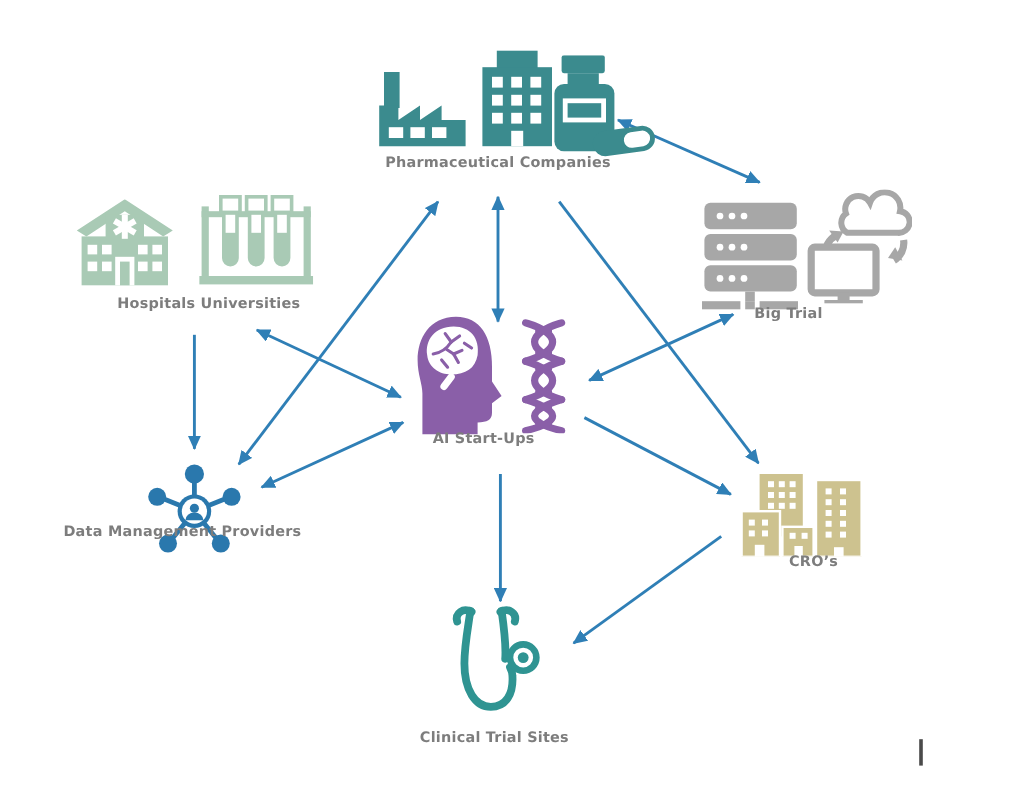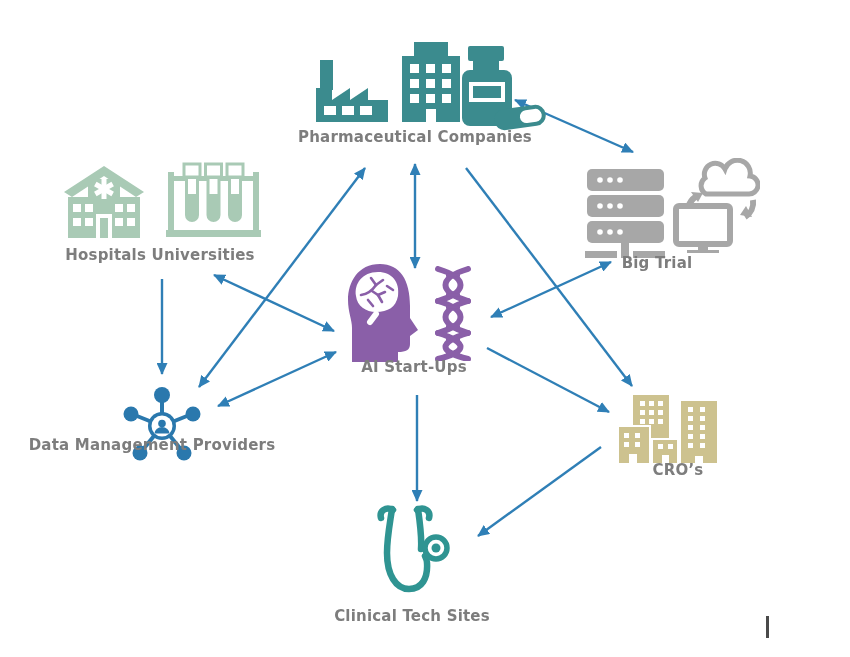--- a/index.html
+++ b/index.html
@@ -3,21 +3,21 @@
 <meta charset="utf-8">
 <style>
   html,body{margin:0;padding:0;background:#fff;}
   #canvas{
     position:relative;width:850px;height:657px;background:#fff;overflow:hidden;
     font-family:"DejaVu Sans","Liberation Sans",sans-serif;
   }
   .node{position:absolute;}
   .icon{position:absolute;}
   .label{
-    position:absolute;text-align:center;font-weight:700;font-size:15px;
+    position:absolute;text-align:center;font-weight:700;font-size:12px;
     color:var(--labelgray);letter-spacing:.2px;white-space:nowrap;
   }
   #arrows{position:absolute;left:0;top:0;width:850px;height:657px;}
   #arrows line{stroke:var(--arrow);stroke-width:2.4px;}
   .cursor{position:absolute;left:766px;top:616px;width:2.5px;height:22px;background:#4a4a4a;}
 </style>
 </head>
 <body>
 
 <div id="canvas">
@@ -116,21 +116,21 @@
         <path d="M19,17 h14 v38 a7,7 0 0 1 -14,0 z"></path>
         <path d="M40.5,17 h14 v38 a7,7 0 0 1 -14,0 z"></path>
         <path d="M62,17 h14 v38 a7,7 0 0 1 -14,0 z"></path>
       </g>
       <g fill="#fff">
         <rect x="22" y="19" width="8" height="15"></rect>
           <rect x="43.5" y="19" width="8" height="15"></rect>
           <rect x="65" y="19" width="8" height="15"></rect>
       </g>
     </svg>
-    <div class="label" style="left:10px;top:246px;width:300px">Hospitals Universities</div>
+    <div class="label" style="left:24px;top:246px;width:300px">Hospitals Universities</div>
   </div>
 
   <div class="node">
     <svg class="icon" style="left:583px;top:163px" width="85" height="95" viewBox="0 0 85 95">
       <g fill="var(--gray)">
         <rect x="4" y="6" width="77" height="22" rx="5"></rect>
         <rect x="4" y="32" width="77" height="22" rx="5"></rect>
         <rect x="4" y="58" width="77" height="22" rx="5"></rect>
         <rect x="38" y="80" width="8" height="8"></rect>
         <rect x="2" y="88" width="32" height="7"></rect>
@@ -189,21 +189,21 @@
       </g>
       <g stroke="var(--purple)" stroke-width="3.6">
         <line x1="18" y1="9" x2="32" y2="9"></line>
           <line x1="18" y1="29" x2="32" y2="29"></line>
         <line x1="18" y1="41" x2="32" y2="41"></line>
           <line x1="18" y1="61" x2="32" y2="61"></line>
         <line x1="18" y1="73" x2="32" y2="73"></line>
           <line x1="18" y1="88" x2="32" y2="88"></line>
       </g>
     </svg>
-    <div class="label" style="left:314px;top:358px;width:200px">AI Start-Ups</div>
+    <div class="label" style="left:303px;top:358px;width:200px">AI Start-Ups</div>
   </div>
 
   <div class="node">
     <svg class="icon" style="left:122px;top:386px" width="80" height="80" viewBox="0 0 80 80">
       <g stroke="var(--blue)" stroke-width="4">
         <line x1="40" y1="40" x2="40" y2="10"></line>
           <line x1="40" y1="40" x2="10" y2="28"></line>
         <line x1="40" y1="40" x2="70" y2="28"></line>
           <line x1="40" y1="40" x2="19" y2="66"></line>
         <line x1="40" y1="40" x2="61" y2="66"></line>
@@ -269,17 +269,17 @@
     <svg class="icon" style="left:370px;top:503px" width="85" height="100" viewBox="0 0 85 100">
       <g stroke="var(--teal2)" stroke-width="6.5" fill="none" stroke-linecap="round">
         <path d="M23,7 C16,3 9,8 11,15"></path>
         <path d="M22,6 C20,20 17,35 17,50 C17,72 26,86 39,86 C52,86 58,75 57,60 C57,57 56,55 55,53"></path>
         <path d="M47,7 C54,3 61,8 59,15"></path>
         <path d="M48,6 C50,20 52,34 51,46"></path>
       </g>
       <circle cx="66" cy="45" r="11" fill="#fff" stroke="var(--teal2)" stroke-width="5.5"></circle>
       <circle cx="66" cy="45" r="4.5" fill="var(--teal2)"></circle>
     </svg>
-    <div class="label" style="left:262px;top:607px;width:300px">Clinical Tech Sites</div>
+    <div class="label" style="left:262px;top:607px;width:300px">Clinical Trial Sites</div>
   </div>
 
   <div class="cursor"></div>
 </div>
 
 </body></html>

